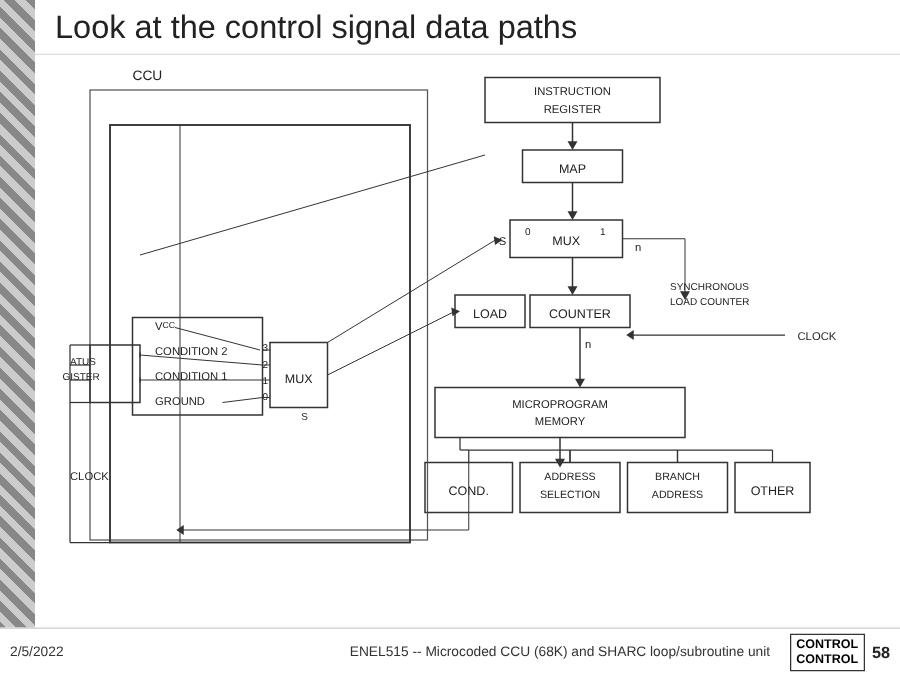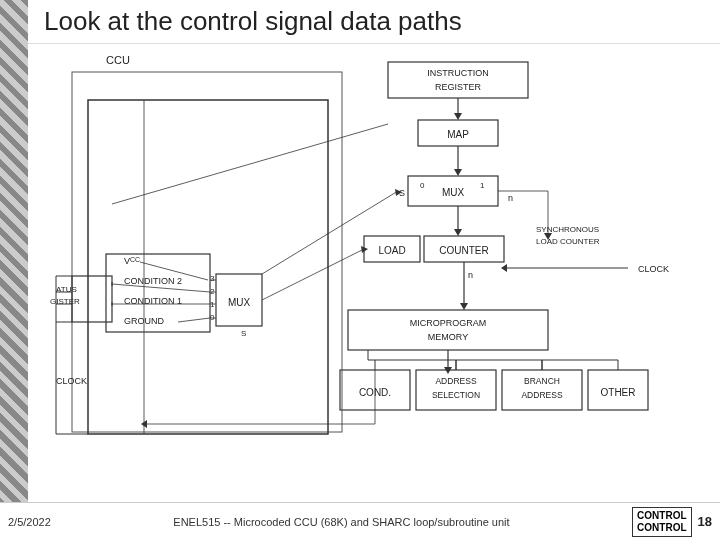--- a/index.html
+++ b/index.html
@@ -76,21 +76,21 @@
     }
     .footer-date {
       font-size: 11px;
       color: #333;
       white-space: nowrap;
     }
     .footer-text {
       font-size: 11px;
       color: #333;
       flex: 1;
-      text-align: center;
+      text-align: right;
     }
     .footer-right {
       display: flex;
       align-items: center;
       gap: 6px;
     }
     .footer-signals-box {
       border: 1px solid #333;
       font-size: 10px;
       padding: 2px 4px;
@@ -274,15 +274,15 @@
 <div class="footer">
   <span class="footer-date">2/5/2022</span>
   <div class="footer-text">
     <div>ENEL515 -- Microcoded CCU (68K) and SHARC loop/subroutine unit</div>
   </div>
   <div class="footer-right">
     <div class="footer-signals-box">
       <div>CONTROL</div>
       <div>CONTROL</div>
     </div>
-    <span class="footer-page">18</span>
+    <span class="footer-page">58</span>
   </div>
 </div>
 
 </body></html>

